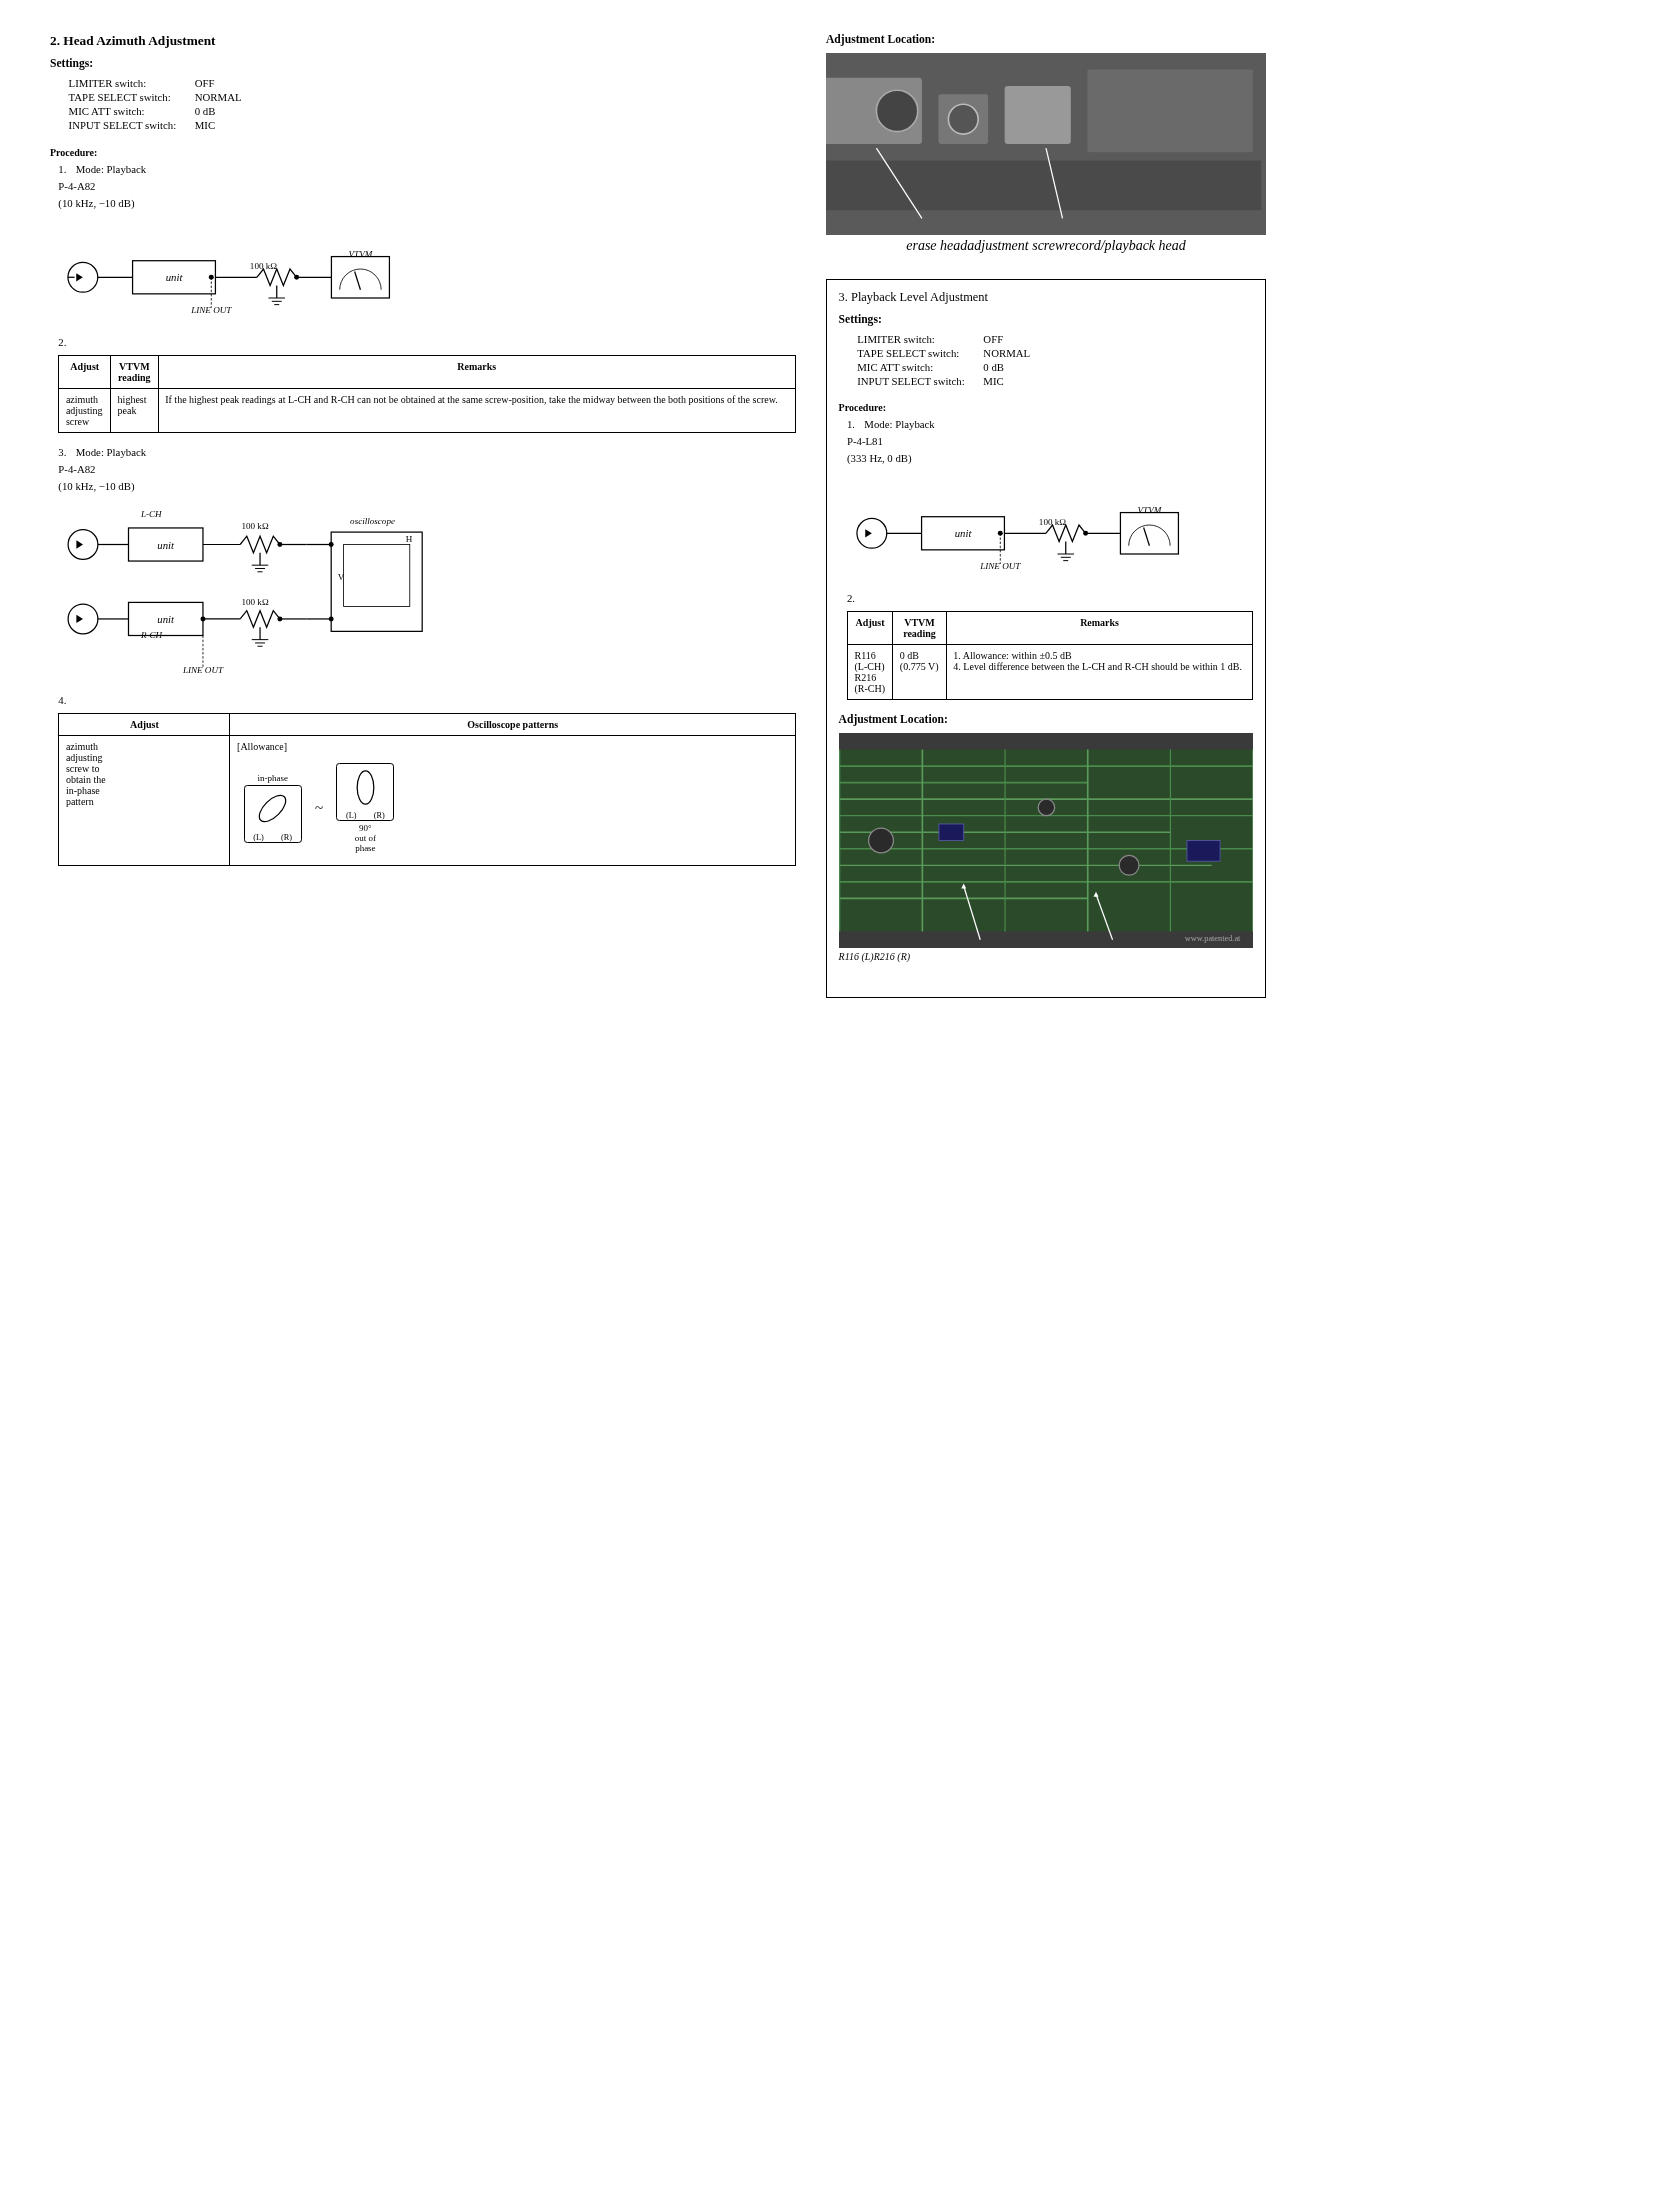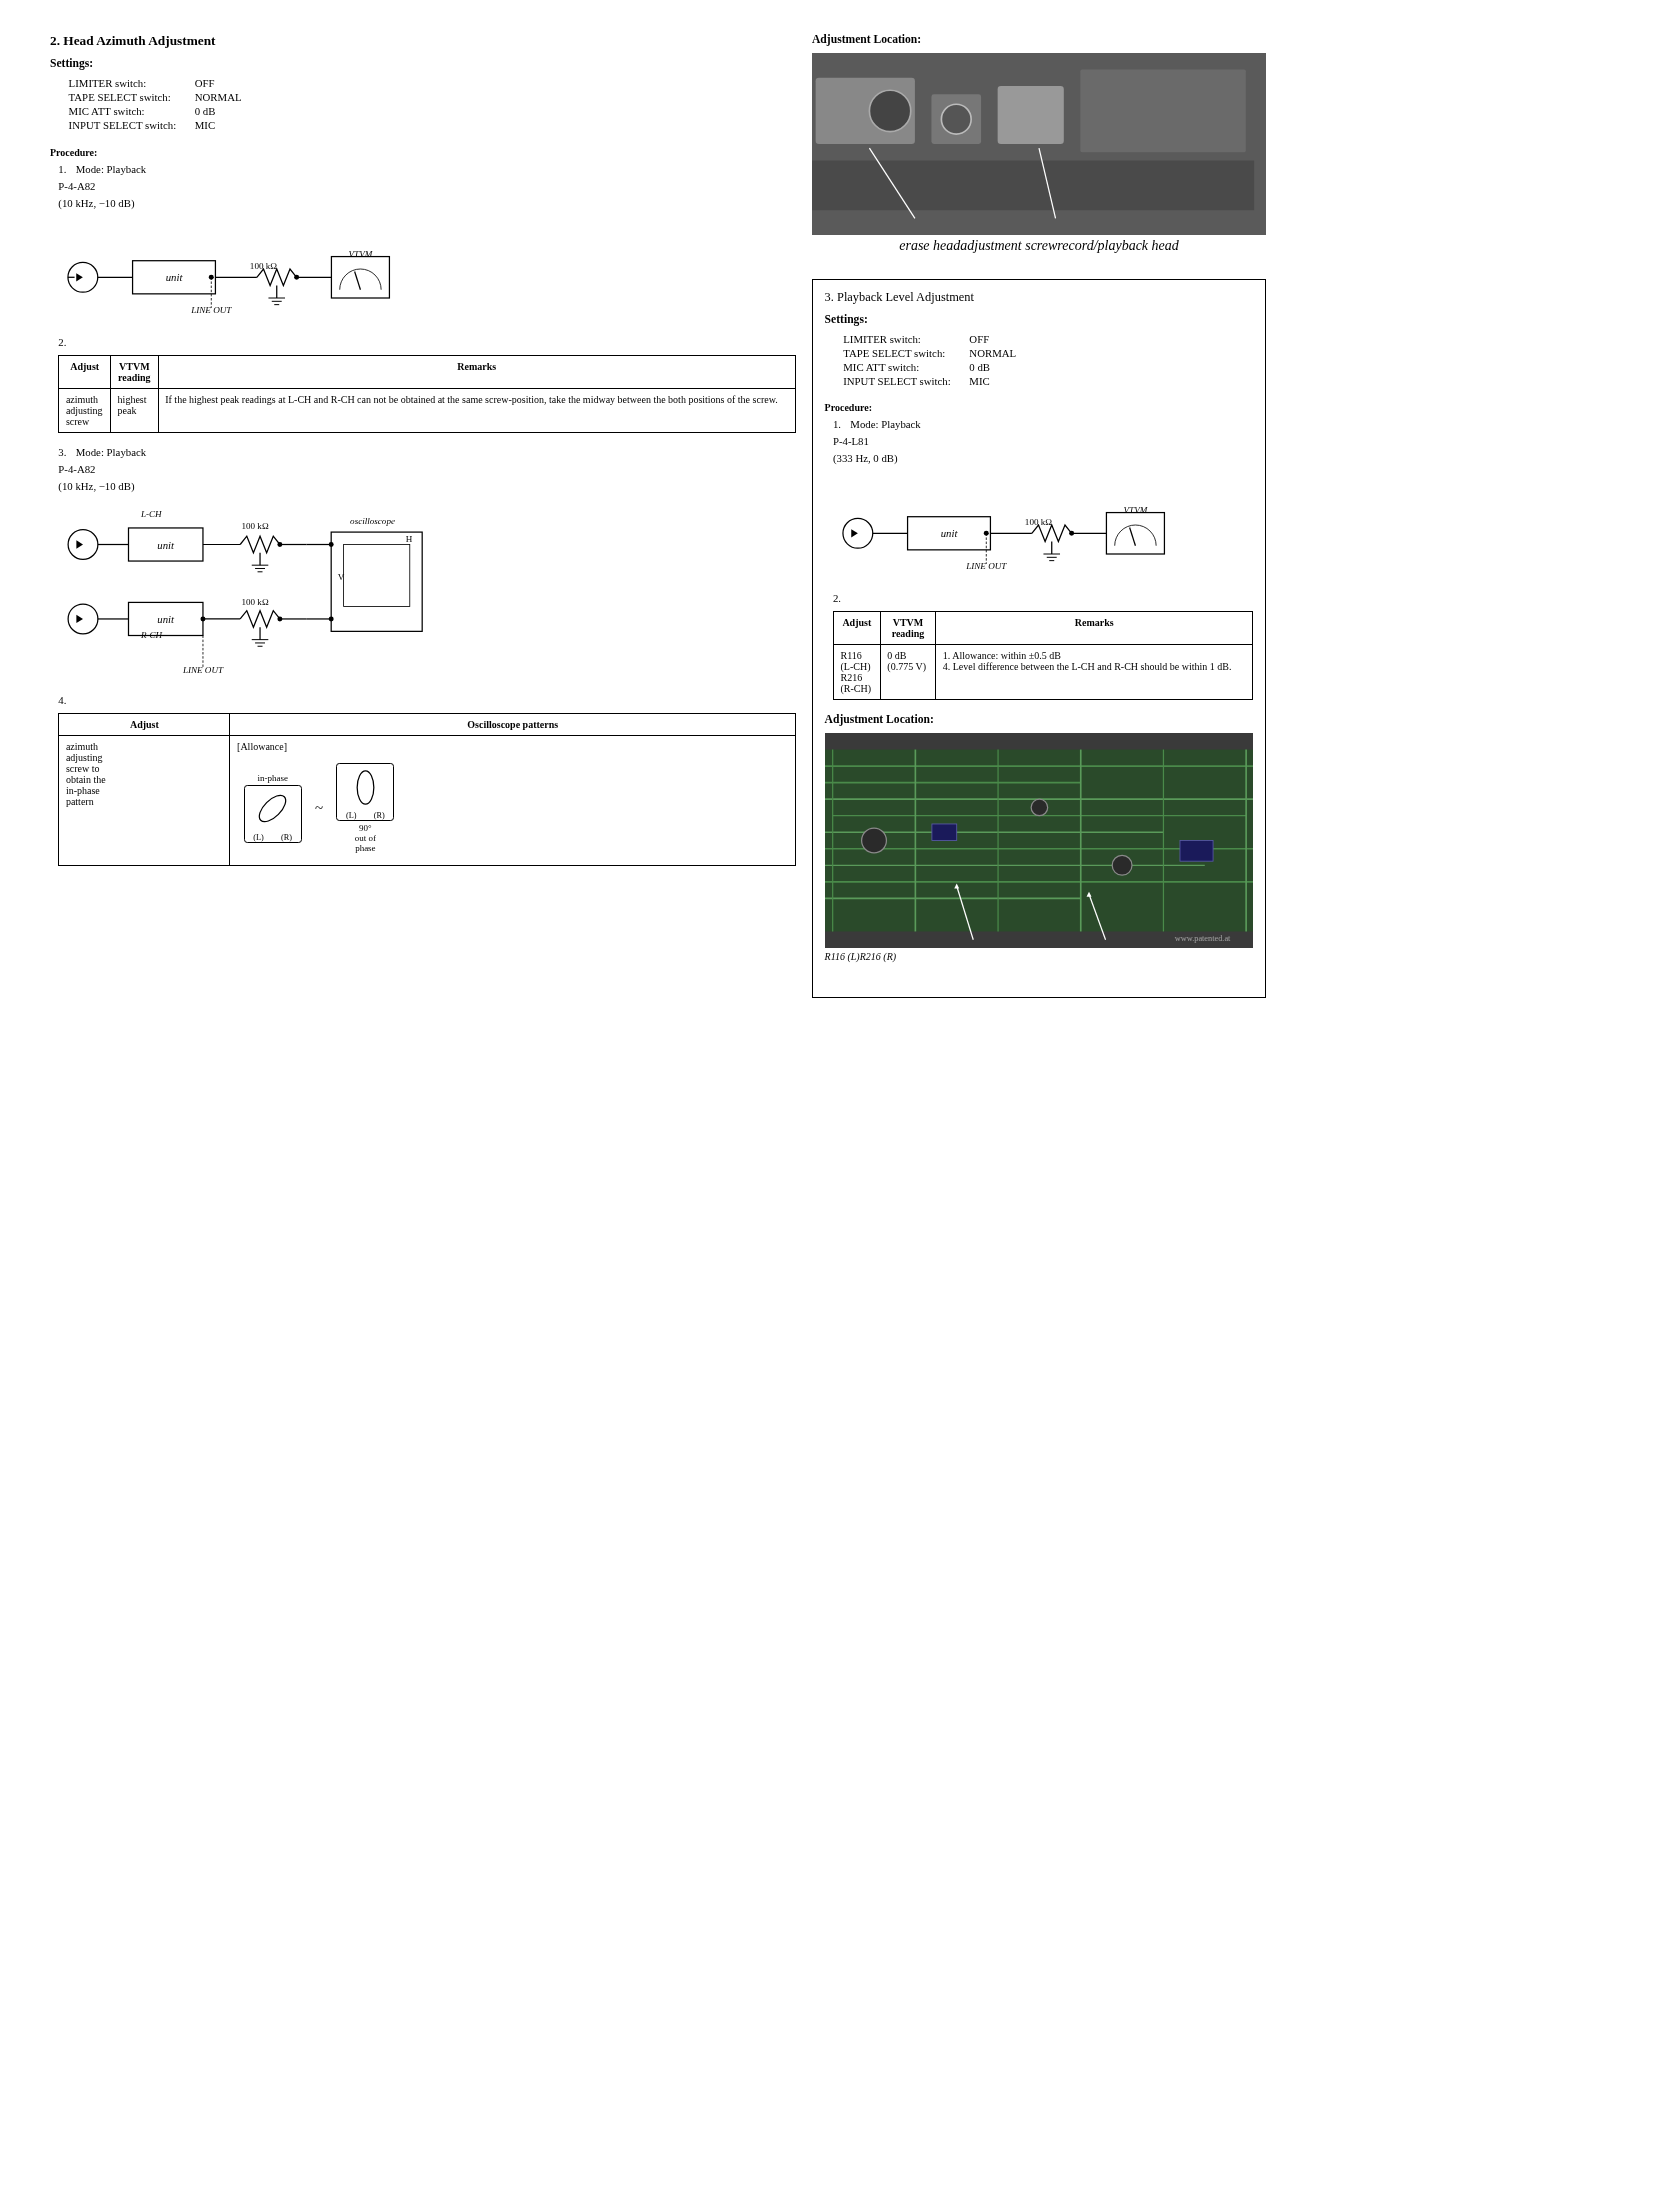--- a/index.html
+++ b/index.html
@@ -8,21 +8,21 @@
       font-size: 10.8px;
       background: #fff;
       color: #000;
       width: 1654px;
       min-height: 2205px;
     }
     .page {
       display: flex;
       width: 1316px;
       padding: 33px 50px;
-      gap: 16px;
+      gap: 30px;
     }
     .col-left {
       width: 746px;
       flex-shrink: 0;
     }
     .col-right {
       flex: 1;
     }
     h2 {
       font-size: 13.3px;
@@ -123,21 +123,21 @@
       align-items: center;
       justify-content: center;
       color: #ccc;
       font-size: 9px;
       position: relative;
       overflow: hidden;
     }
     .watermark {
       position: absolute;
       bottom: 5px;
-      right: 23px;
+      right: 13px;
       font-size: 8.3px;
       color: rgba(255,255,255,0.5);
     }
     .photo-bottom-labels {
       display: flex;
       justify-content: flex-start;
       font-size: 10px;
       font-style: italic;
       margin-top: 3.3px;
     }

